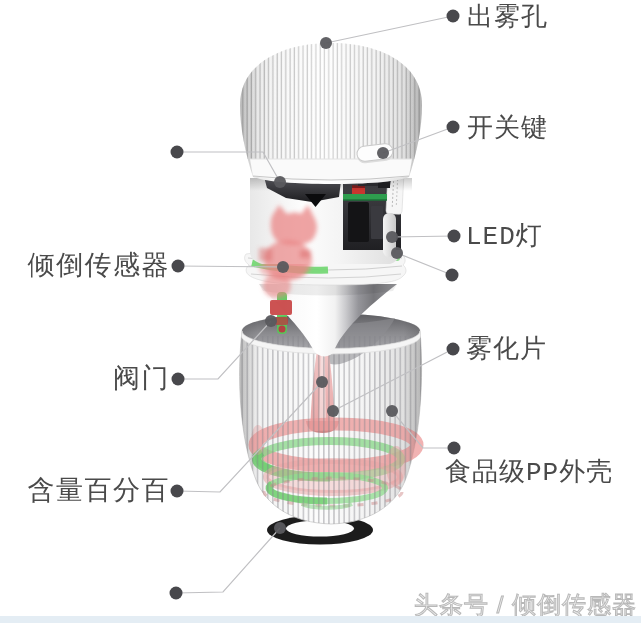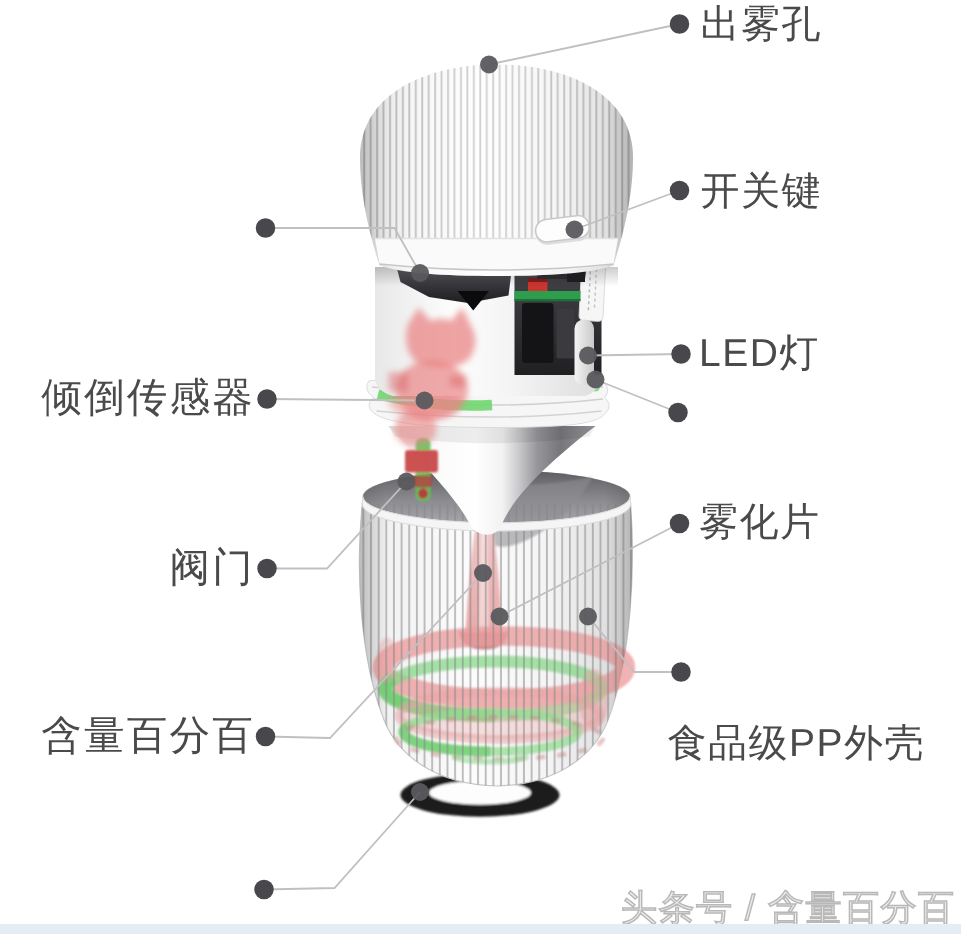--- a/index.html
+++ b/index.html
@@ -1,18 +1,18 @@
 <!DOCTYPE html>
 <html style="--label_text: #4a4a4a; --watermark_gray: #b8b8b8; --footer_strip: #e4edf4; --accent_red: #e98585; --accent_green: #6fd66f; --pcb_green: #2e9e4e;"><head>
 <meta charset="utf-8">
 <style>
   html,body{margin:0;padding:0;background:#fff;}
   .page{position:relative;width:641px;height:623px;background:#fff;overflow:hidden;font-family:"Liberation Sans",sans-serif;}
   svg{position:absolute;left:0;top:0;}
-  .label{position:absolute;color:var(--label_text,#4a4a4a);font-size:27px;letter-spacing:1.5px;white-space:nowrap;transform:translateY(-52%);font-weight:200;}
+  .label{position:absolute;color:var(--label_text,#4a4a4a);font-size:27px;letter-spacing:1.5px;white-space:nowrap;transform:translateY(-52%);font-weight:200;font-family:Liberation Mono, monospace;}
   .label.right{letter-spacing:1px;font-size:26px;}
   .watermark{position:absolute;left:414px;top:589px;font-size:24px;letter-spacing:1px;color:#efefef;-webkit-text-stroke:1px var(--watermark_gray,#b8b8b8);white-space:nowrap;font-weight:400;}
   .bottom-strip{position:absolute;left:0;bottom:0;width:100%;height:7px;background:var(--footer_strip,#e4edf4);}
 </style>
 </head>
 <body>
 
 <div class="page">
 <svg width="641" height="623" viewBox="0 0 641 623">
 <defs>
@@ -265,20 +265,20 @@
           <circle cx="322" cy="382" r="6"></circle>
           <circle cx="280" cy="528" r="6"></circle>
   </g>
 </g>
 </svg>
 
 <div class="label right" style="left:467px;top:17px">出雾孔</div>
 <div class="label right" style="left:466px;top:236px">LED灯</div>
 <div class="label right" style="left:467px;top:128px">开关键</div>
 <div class="label right" style="left:466px;top:349px">雾化片</div>
-<div class="label right" style="left:445px;top:496px">食品级PP外壳</div>
+<div class="label right" style="left:445px;top:472px">食品级PP外壳</div>
 <div class="label" style="right:471px;top:266px">倾倒传感器</div>
 <div class="label" style="right:471px;top:379px">阀门</div>
 <div class="label" style="right:471px;top:491px">含量百分百</div>
 
-<div class="watermark">头条号 / 含量百分百</div>
+<div class="watermark">头条号 / 倾倒传感器</div>
 <div class="bottom-strip"></div>
 </div>
 
 </body></html>

